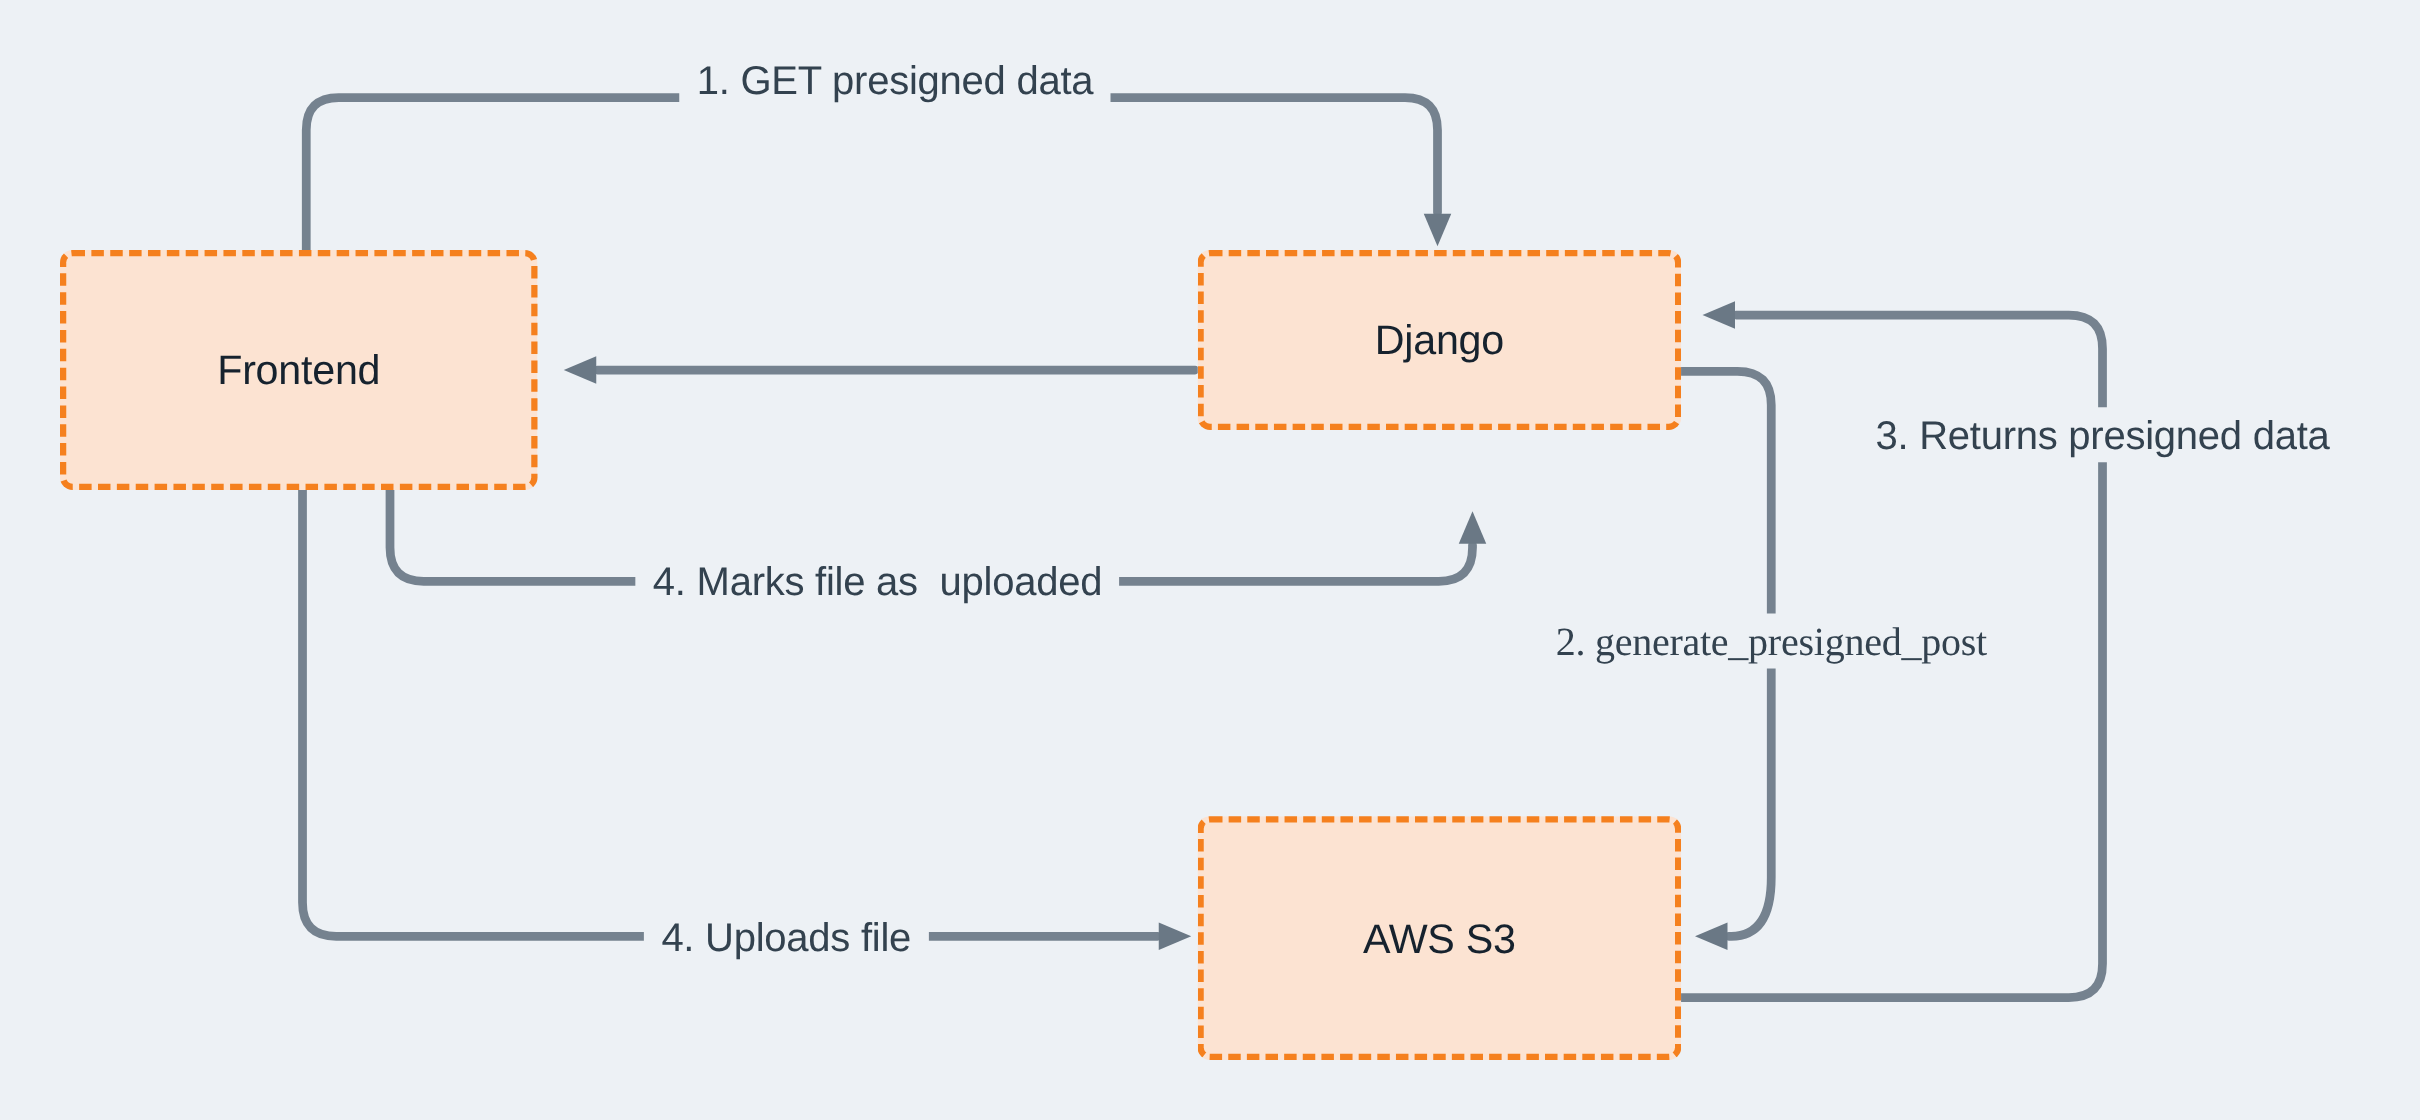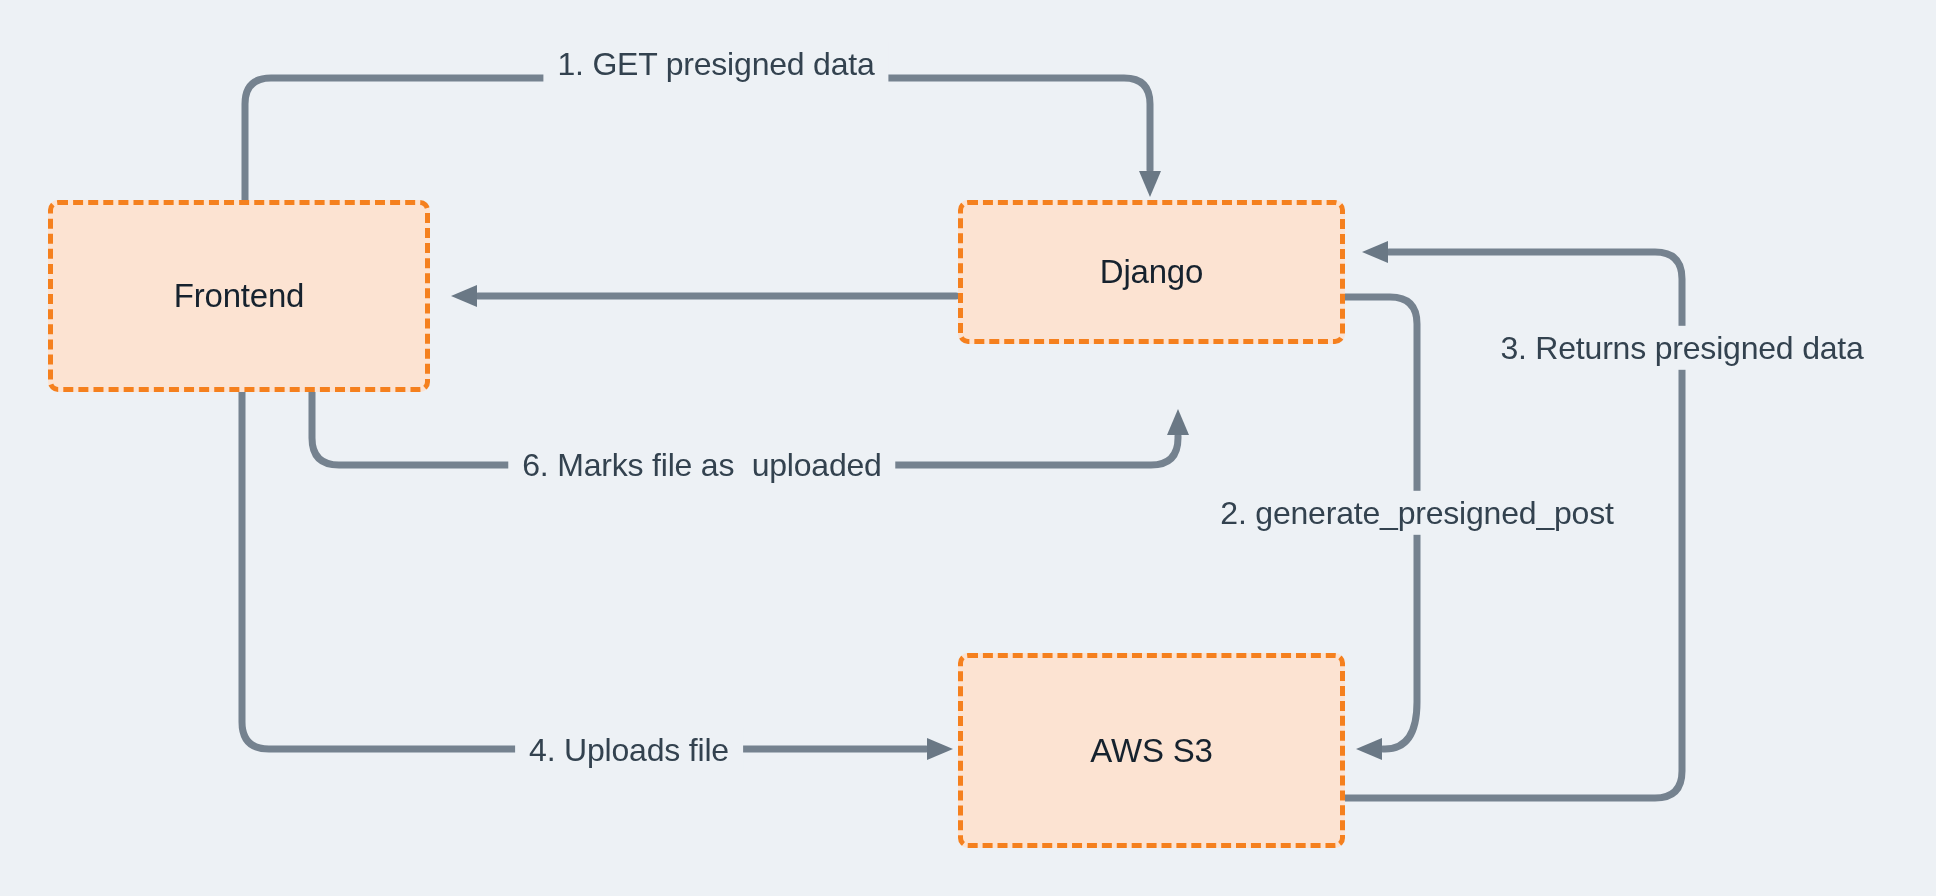--- a/index.html
+++ b/index.html
@@ -47,21 +47,21 @@
     background: #EDF1F5;
     color: #33424F;
     font-size: 32px;
     letter-spacing: -0.2px;
     line-height: 1.2;
     padding: 3px 14px;
     white-space: pre;
     z-index: 2;
   }
   #edge-label-1 { left: 716px;  top: 64px;  }
-  #edge-label-2 { left: 1417px; top: 513px; }
+  #edge-label-2 { left: 1417px; top: 513px; font-family: Liberation Serif, serif; }
   #edge-label-3 { left: 1682px; top: 348px; }
   #edge-label-4 { left: 712px;  top: 296px; }
   #edge-label-5 { left: 629px;  top: 750px; }
   #edge-label-6 { left: 702px;  top: 465px; }
   .flow-path {
     stroke: #75828F;
     stroke-width: 7;
     fill: none;
     stroke-linecap: round;
     stroke-linejoin: round;
@@ -106,15 +106,15 @@
 
   <div class="edge-label" id="edge-label-1">1. GET presigned data</div>
 
   <div class="edge-label" id="edge-label-2">2. generate_presigned_post</div>
 
   <div class="edge-label" id="edge-label-3">3. Returns presigned data</div>
 
 
   <div class="edge-label" id="edge-label-5">4. Uploads file</div>
 
-  <div class="edge-label" id="edge-label-6">6. Marks file as  uploaded</div>
+  <div class="edge-label" id="edge-label-6">4. Marks file as  uploaded</div>
 
 </div>
 
 </body></html>

